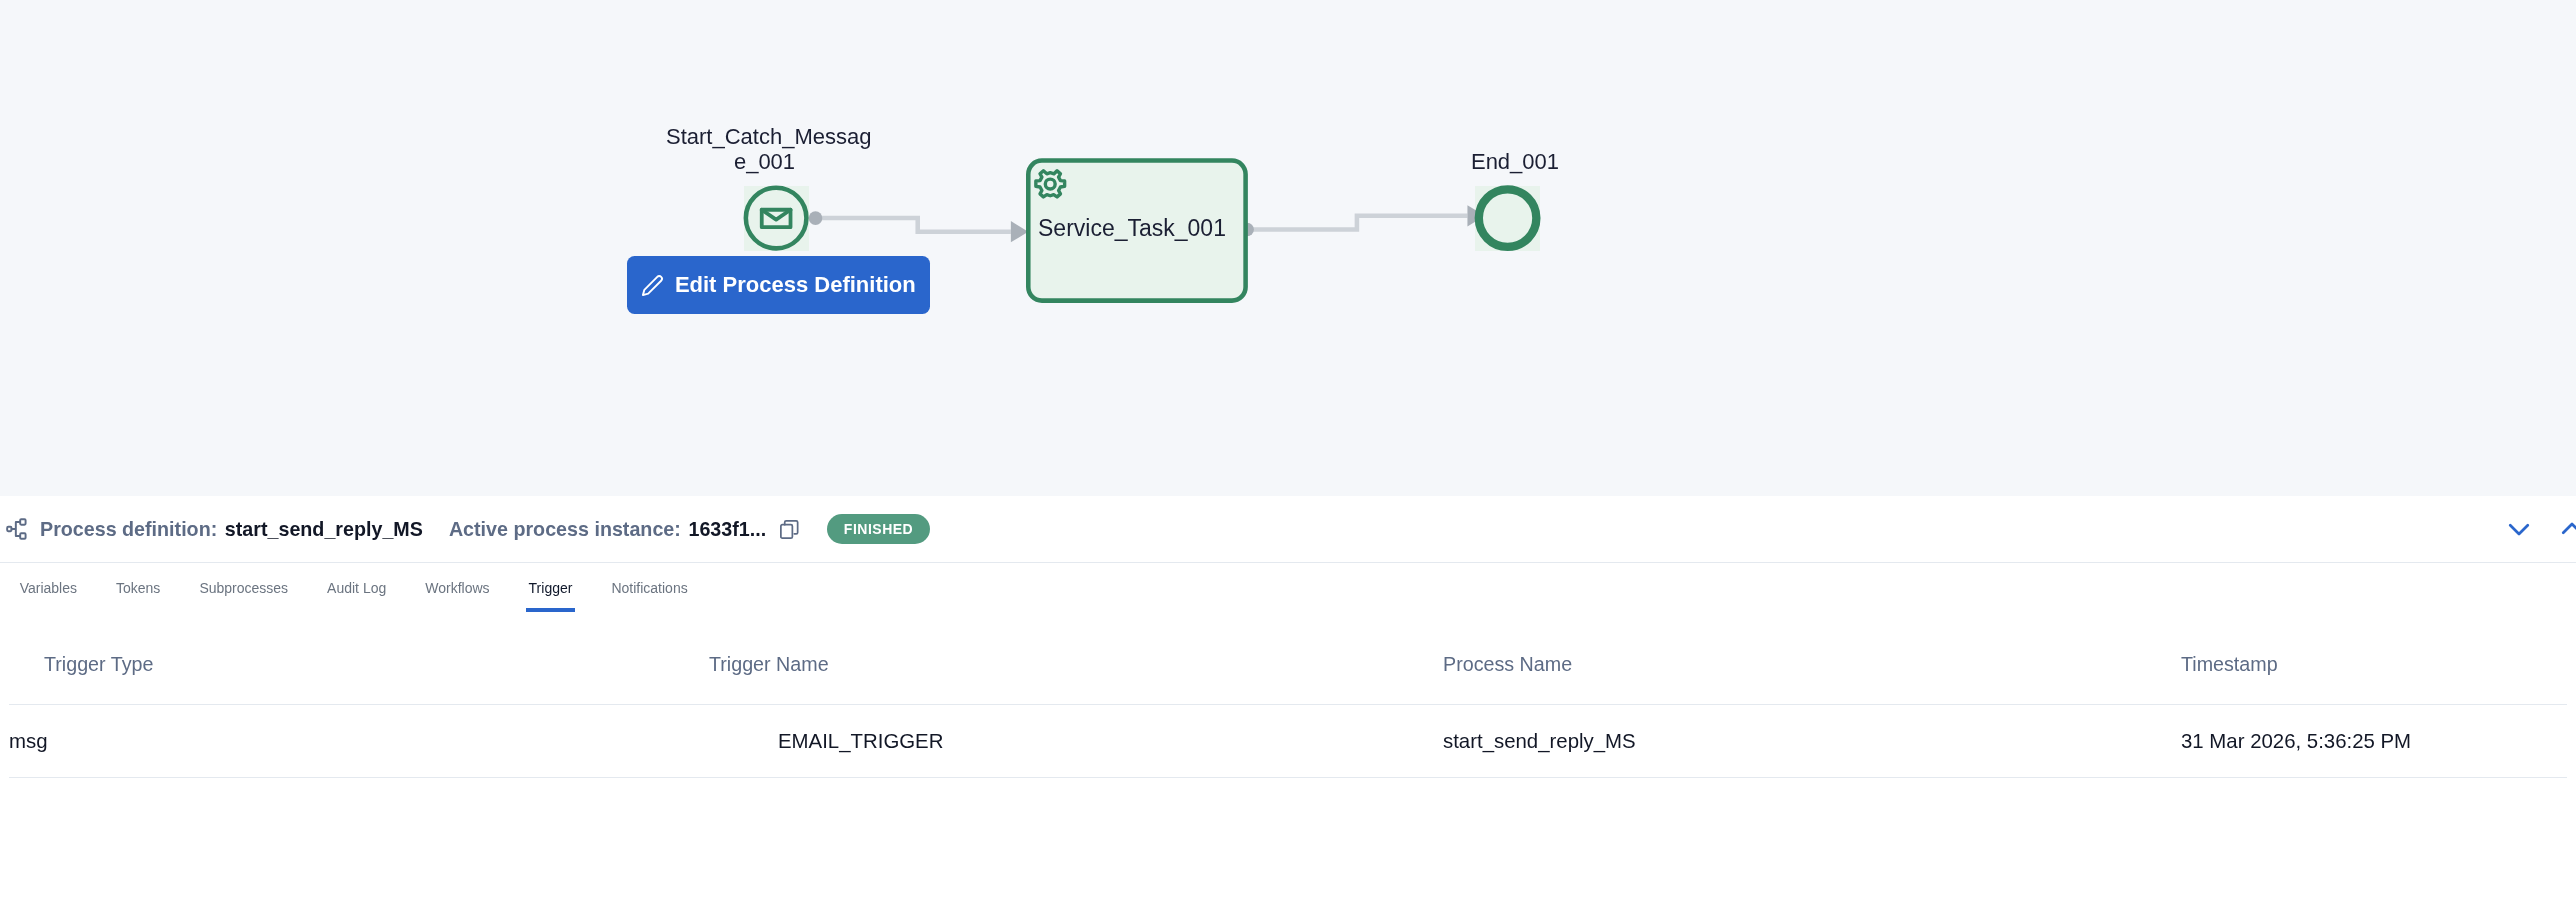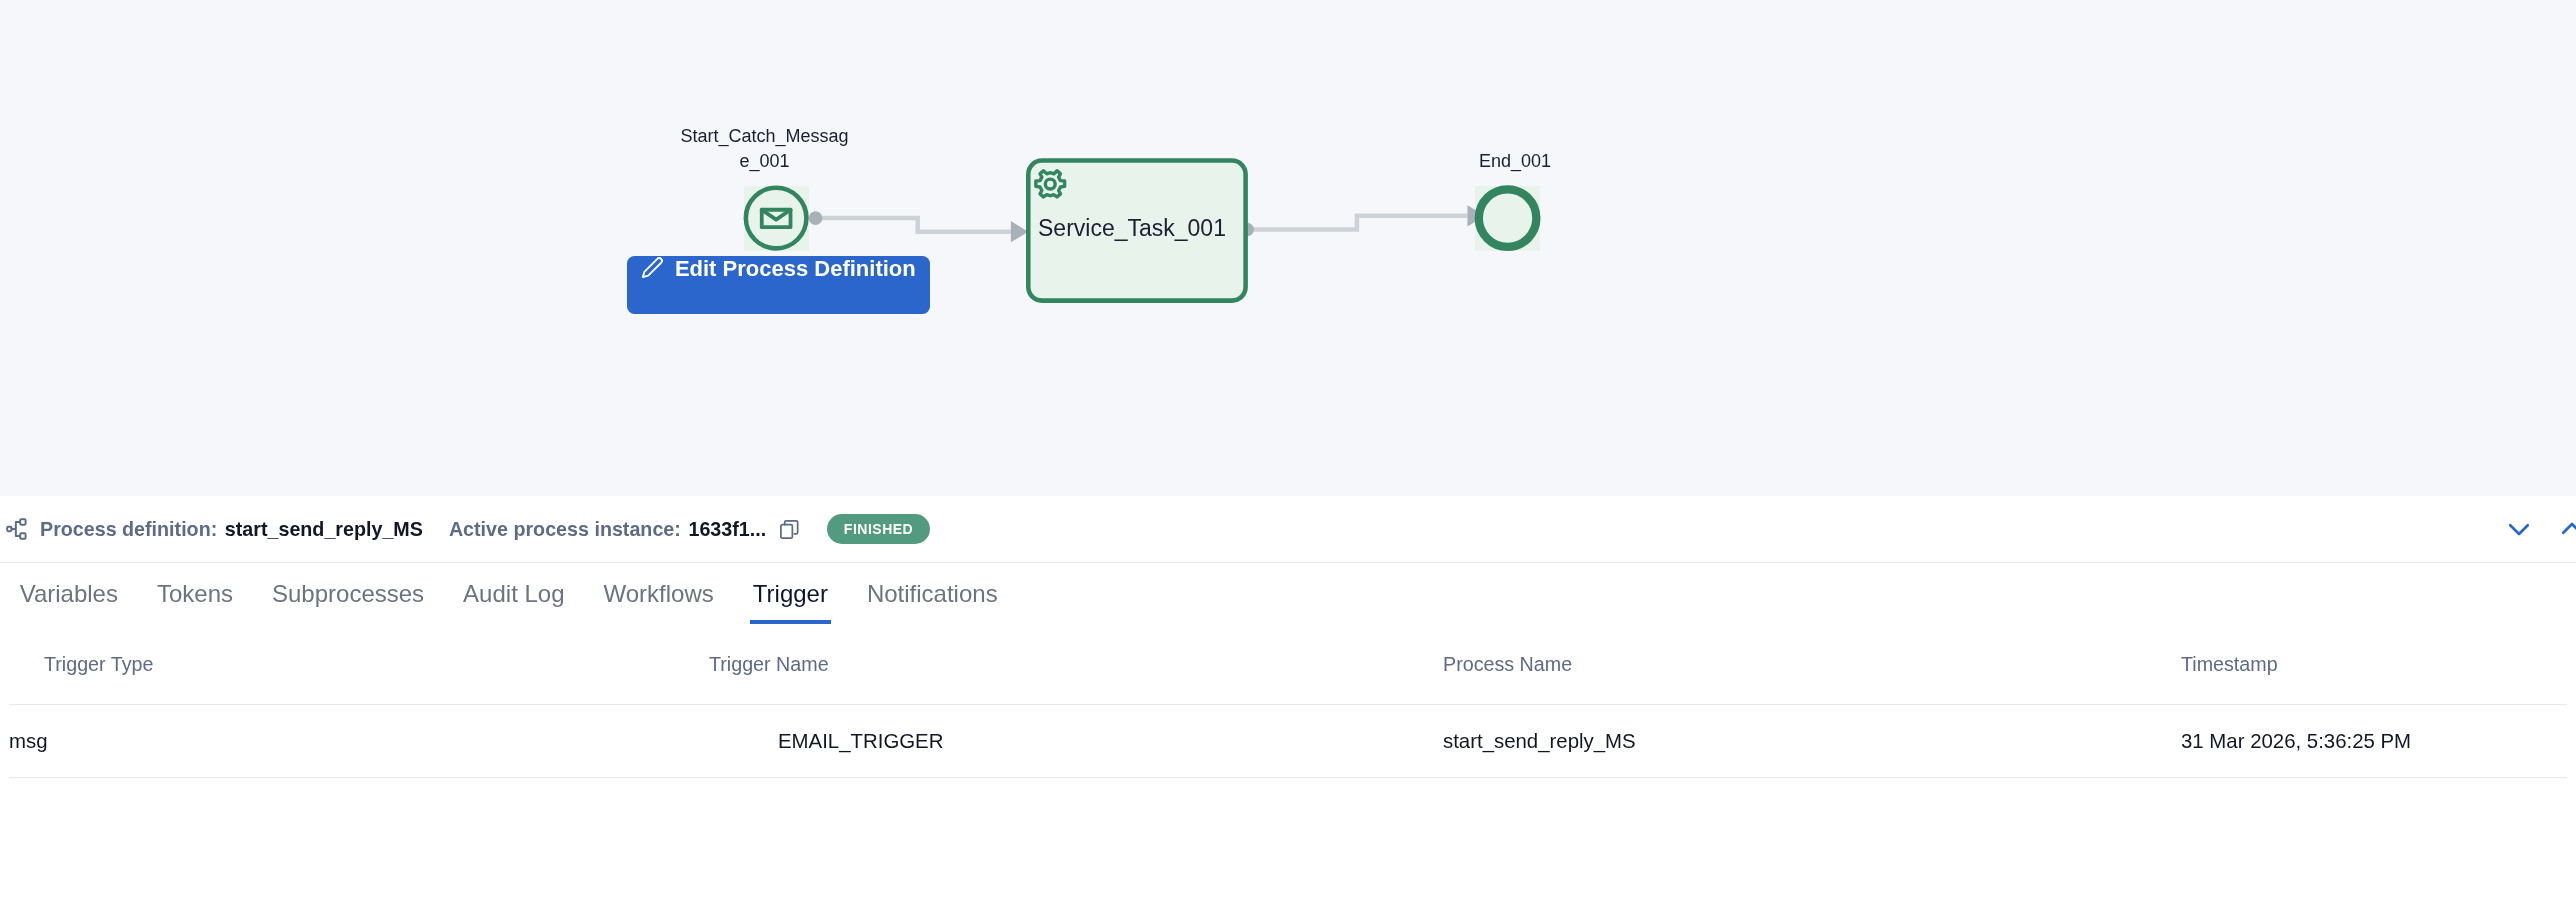--- a/index.html
+++ b/index.html
@@ -26,21 +26,21 @@
   }
   .canvas-svg {
     position: absolute;
     left: 0;
     top: 0;
   }
 
   .node-label {
     position: absolute;
     color: #1b1f33;
-    font-size: 18px;
+    font-size: 22px;
     line-height: 25px;
     text-align: center;
     font-family: "Liberation Sans", sans-serif;
     white-space: pre-line;
   }
   #start-label {
     left: 666px;
     top: 124px;
     width: 197px;
   }
@@ -69,21 +69,21 @@
     width: 303px;
     height: 58px;
     background: #2a66cc;
     border: none;
     border-radius: 7.6px;
     color: #ffffff;
     font-size: 22px;
     font-weight: bold;
     font-family: "Liberation Sans", sans-serif;
     display: flex;
-    align-items: flex-start;
+    align-items: center;
     justify-content: center;
     gap: 10.6px;
     cursor: pointer;
     padding: 0;
   }
   .edit-btn .pencil { display: flex; align-items: center; }
 
   
   .statusbar {
     position: absolute;
@@ -150,21 +150,21 @@
     height: 63px;
     background: #ffffff;
     border-bottom: 1.5px solid #e4e9ef;
     display: flex;
     align-items: flex-start;
     box-sizing: border-box;
   }
   .tab {
     position: relative;
     color: #6b7480;
-    font-size: 24px;
+    font-size: 14px;
     font-family: "Liberation Sans", sans-serif;
     padding: 16.7px 0 15px 0;
     margin-right: 39px;
     cursor: pointer;
     white-space: nowrap;
   }
   .tab:first-child { margin-left: 19.7px; }
   .tab.active { color: #0f172a; }
   .tab.active::after {
     content: "";

